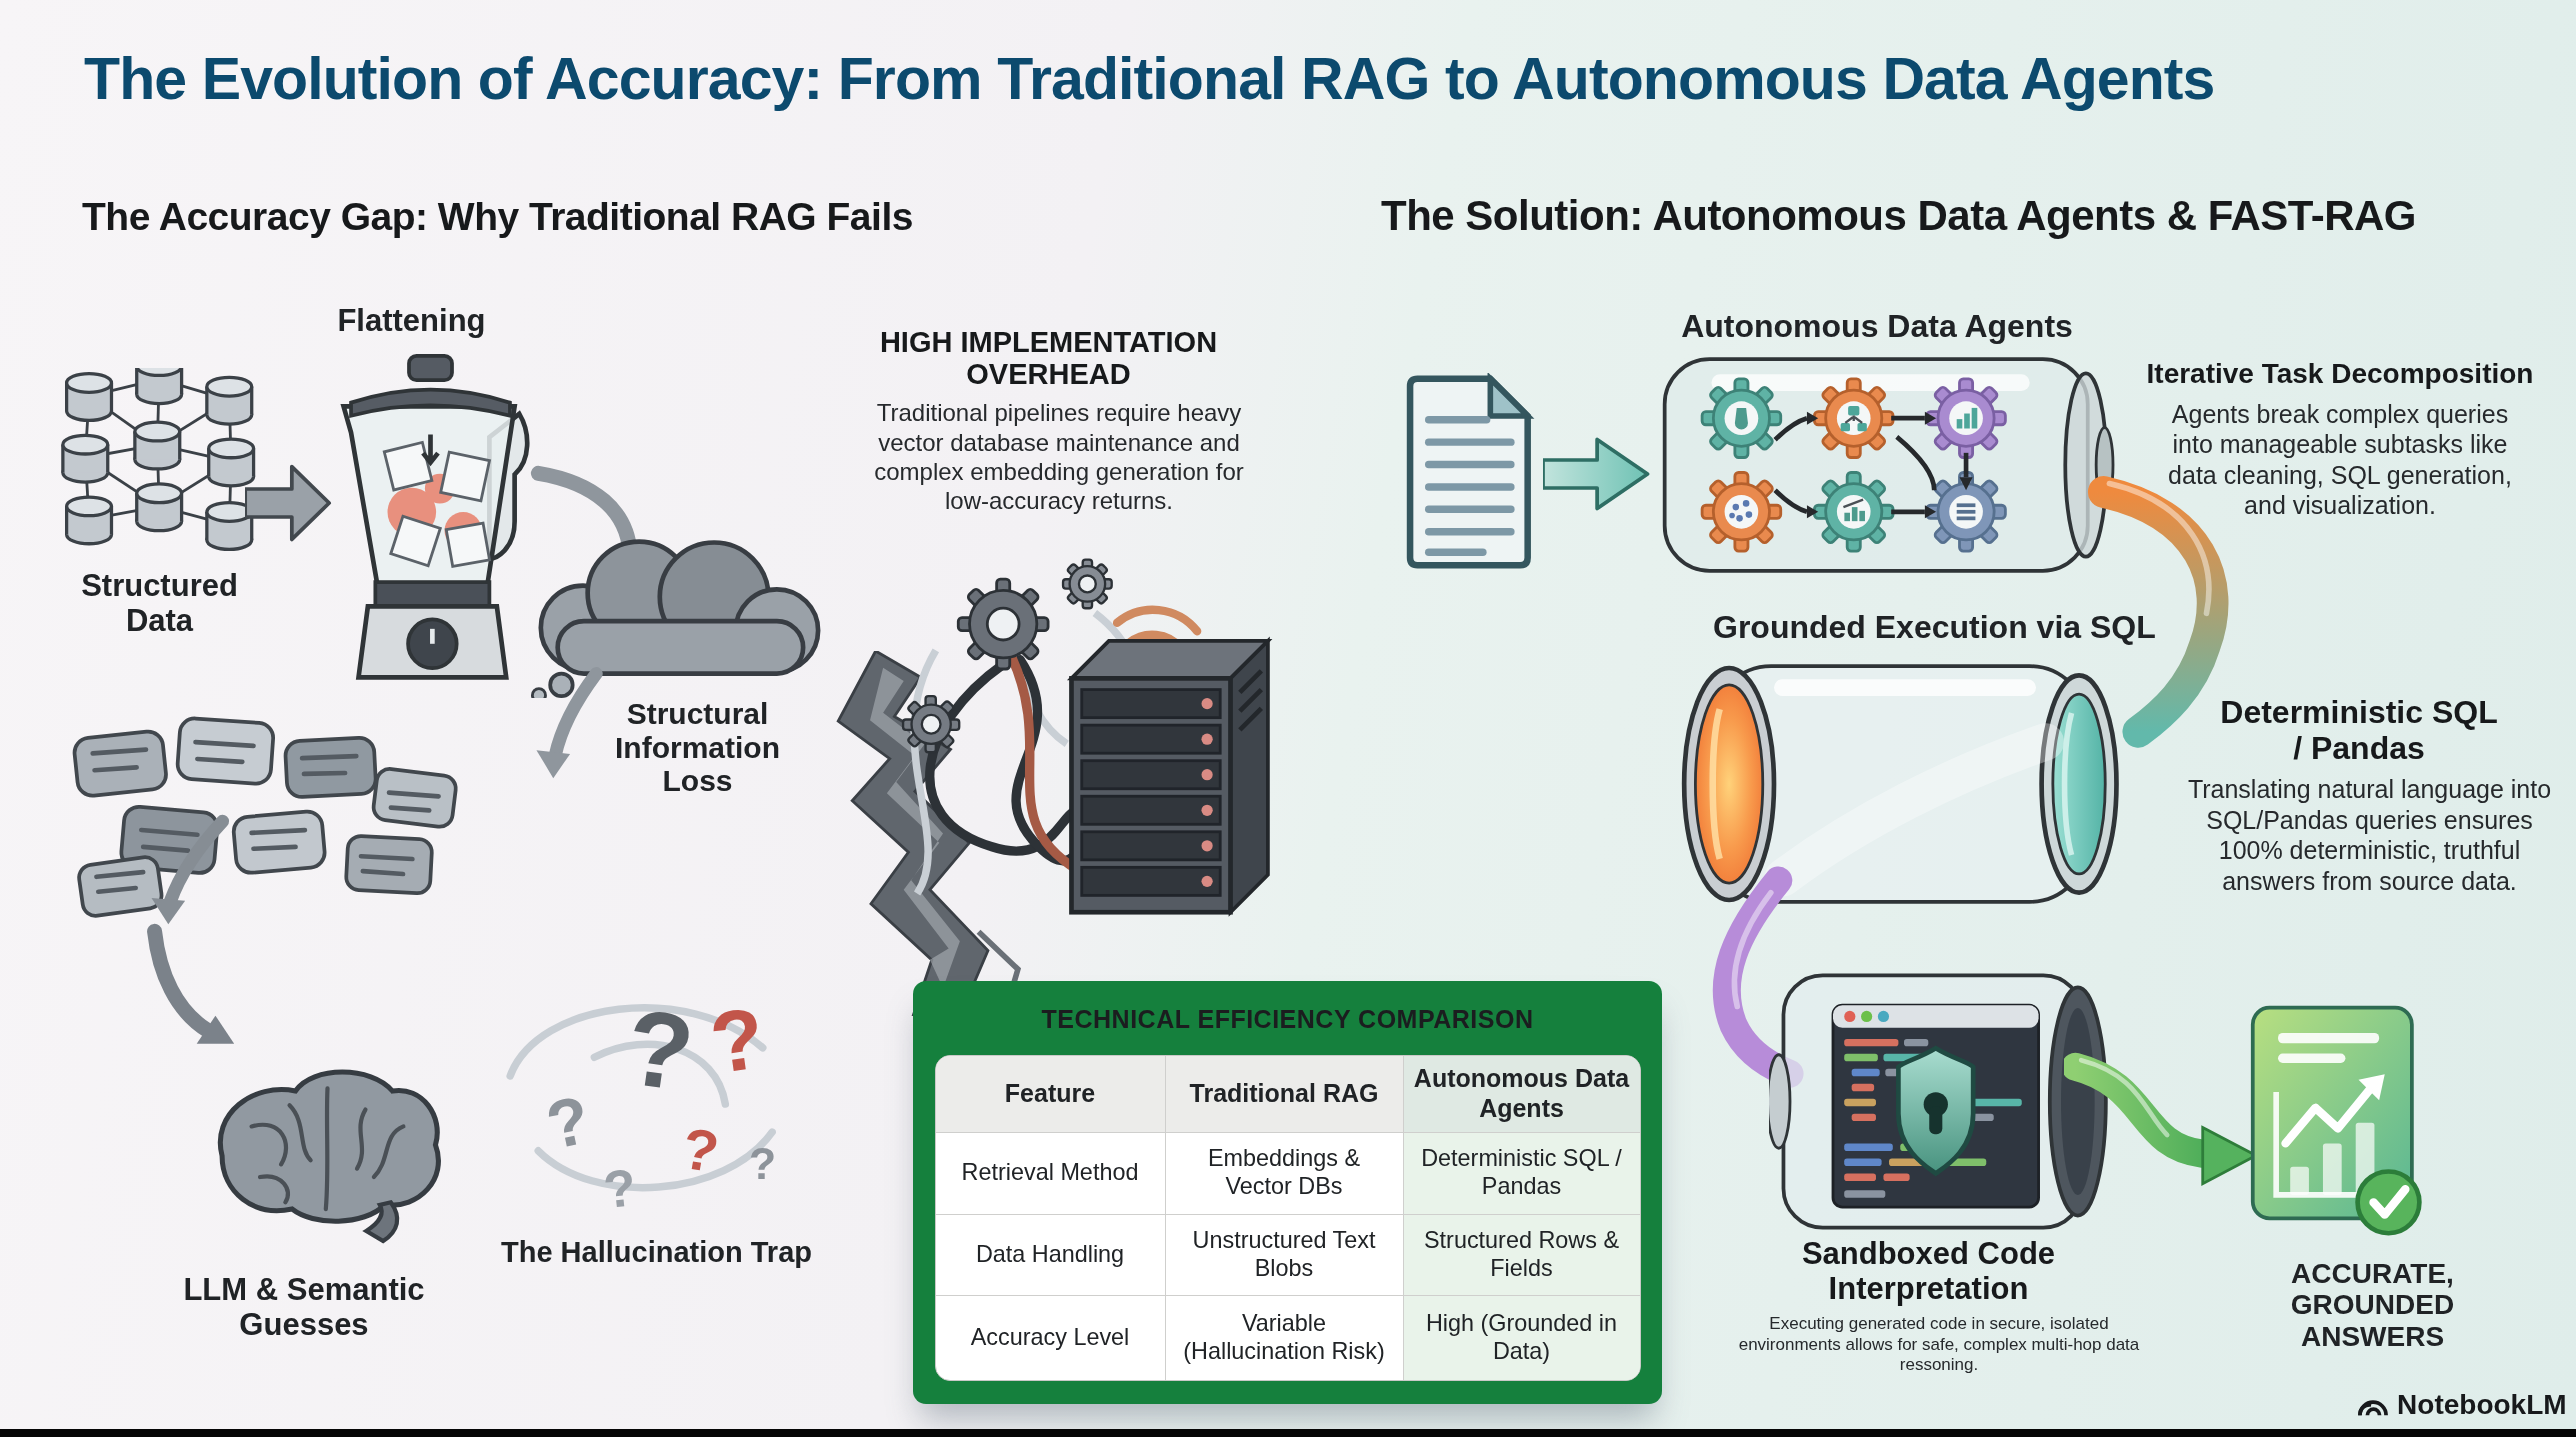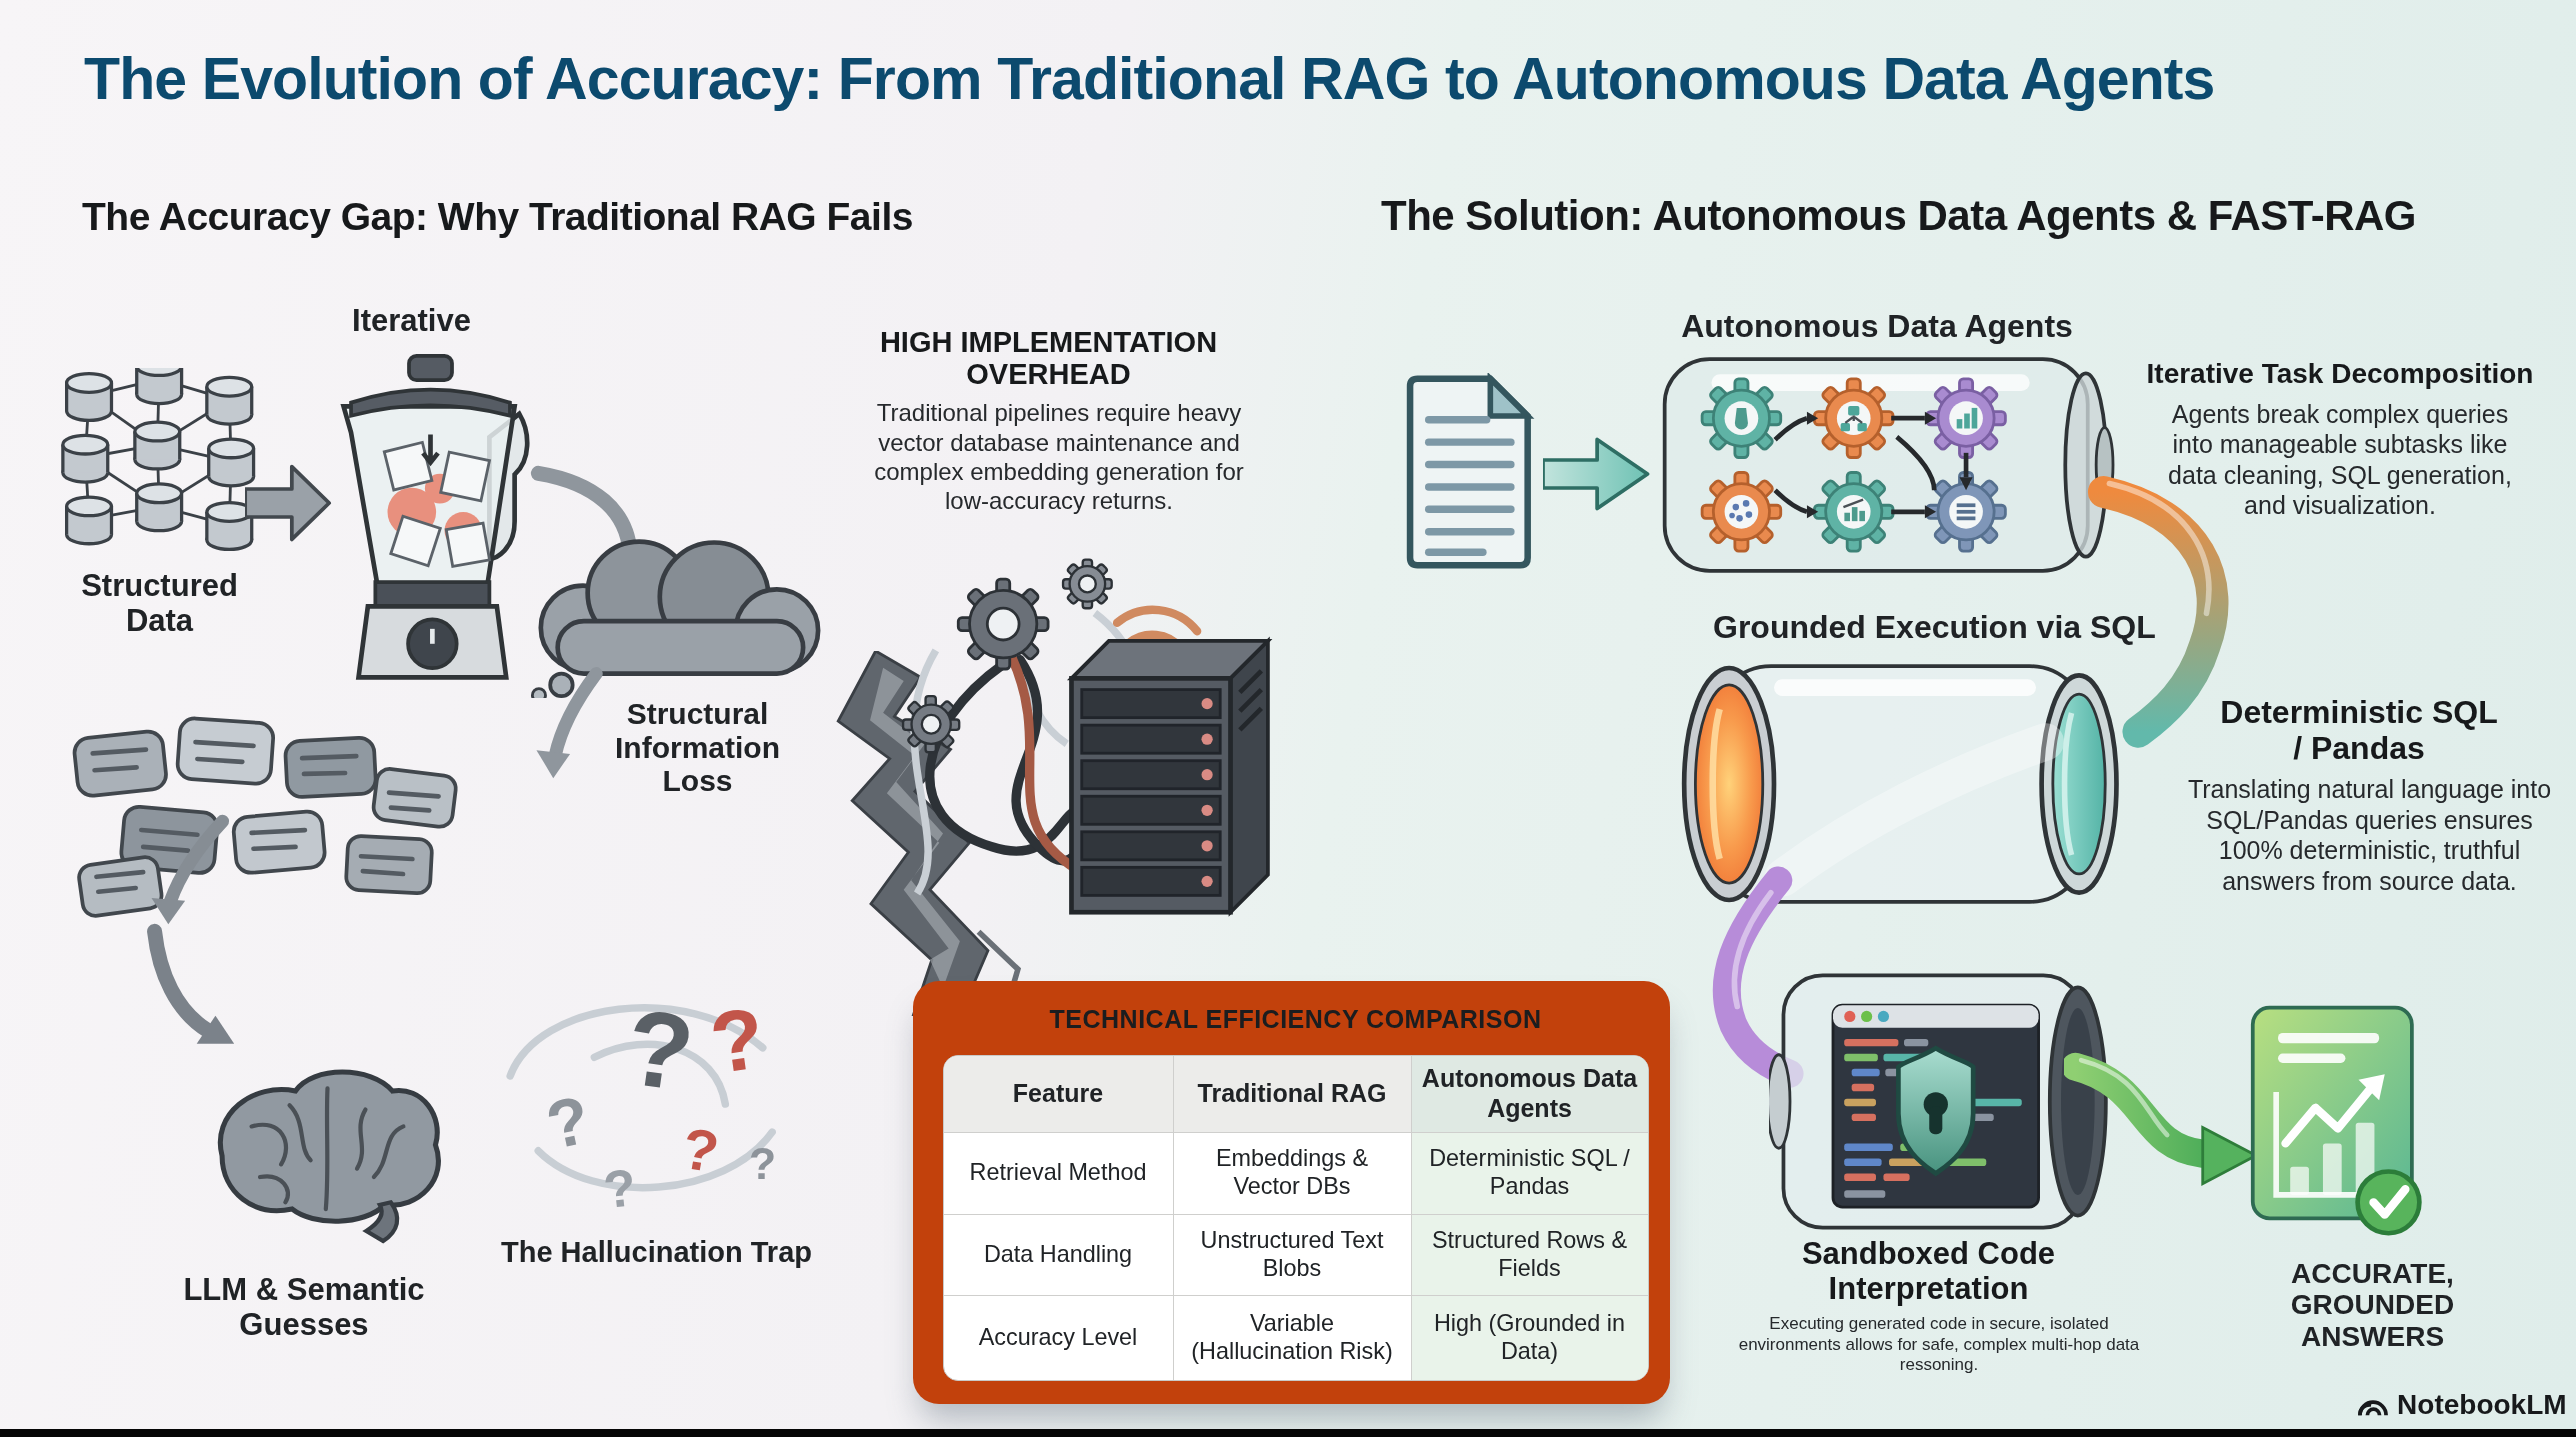--- a/index.html
+++ b/index.html
@@ -11,21 +11,21 @@
   .abs{position:absolute;}
   .main-title{font-size:59px;font-weight:800;letter-spacing:-0.9px;white-space:nowrap;color:#0c4a6e;}
   .sec-head{font-size:39px;font-weight:800;letter-spacing:-0.5px;white-space:nowrap;color:#17191b;}
   .sec-head.right{font-size:42px;}
   .lbl{font-weight:800;text-align:center;line-height:1.12;color:#202326;}
   .blk{text-align:center;}
   .blk .t{font-weight:800;line-height:1.12;color:#17191b;}
   .blk .b{line-height:1.22;color:#26292c;margin-top:7.5px;margin-left:21px;}
   .nowrap{white-space:nowrap;}
   
-  .table-card{background:#c2410c;border-radius:26px;box-shadow:0 22.5px 32px -7.5px rgba(105,115,130,.45);padding-left:8px;}
+  .table-card{background:#15803d;border-radius:13px;box-shadow:0 22.5px 32px -7.5px rgba(105,115,130,.45);}
   .table-title{margin-top:24px;text-align:center;font-size:25px;font-weight:800;letter-spacing:0.5px;color:#1b1d1f;}
   .table-grid{
     margin:20.6px auto 0;width:704px;display:grid;
     grid-template-columns:230px 238px 236px;grid-template-rows:77px 82px 81px 84px;
     border:1.9px solid #c9c9c7;border-radius:15px;overflow:hidden;background:#ffffff;
   }
   .cell{display:flex;align-items:center;justify-content:center;text-align:center;
     font-size:23.4px;line-height:1.18;padding:3.7px 7.5px;border-right:1.9px solid #cfcfcd;border-bottom:1.9px solid #cfcfcd;color:#202326;}
   .cell.lastcol{border-right:none;}
   .cell.lastrow{border-bottom:none;}
@@ -126,21 +126,21 @@
         <ellipse cx="0" cy="-14" rx="24" ry="10" fill="#dde2e6"></ellipse>
       </g>
   </g>
 </svg>
 <div class="abs lbl" style="left:47px;top:569px;width:225px;font-size:31px;">Structured Data</div>
 
 <svg class="abs" style="left:245px;top:461px;" width="89" height="84" viewBox="0 0 95 90">
   <polygon points="0,30 50,30 50,6 90,45 50,84 50,60 0,60" fill="#9aa1a8" stroke="#42484e" stroke-width="4" stroke-linejoin="round"></polygon>
 </svg>
 
-<div class="abs lbl" style="left:332px;top:304px;width:159px;font-size:31px;">Iterative</div>
+<div class="abs lbl" style="left:332px;top:304px;width:159px;font-size:31px;">Flattening</div>
 <svg class="abs" style="left:323px;top:348px;" width="215" height="342" viewBox="0 0 230 365">
   <path d="M210 70 C 222 90, 222 120, 205 135 L205 185 C 205 215, 185 225, 178 225 L178 95 Z" fill="#e3e8ea" stroke="#2f3437" stroke-width="5"></path>
   <path d="M22 62 L205 62 L176 252 L58 252 L30 90 Z" fill="#e9f0f1" fill-opacity=".85" stroke="#2f3437" stroke-width="5"></path>
   <rect x="92" y="8" width="46" height="26" rx="8" fill="#555b63" stroke="#2f3437" stroke-width="4"></rect>
   <path d="M30 58 Q115 30 200 58 L200 72 Q115 50 30 72 Z" fill="#565c64" stroke="#2f3437" stroke-width="4"></path>
   <g>
     <circle cx="95" cy="175" r="26" fill="#e8907e"></circle>
       <circle cx="150" cy="195" r="20" fill="#e8907e"></circle>
       <circle cx="125" cy="150" r="16" fill="#e8907e"></circle>
     <g stroke="#5b6269" stroke-width="3">

